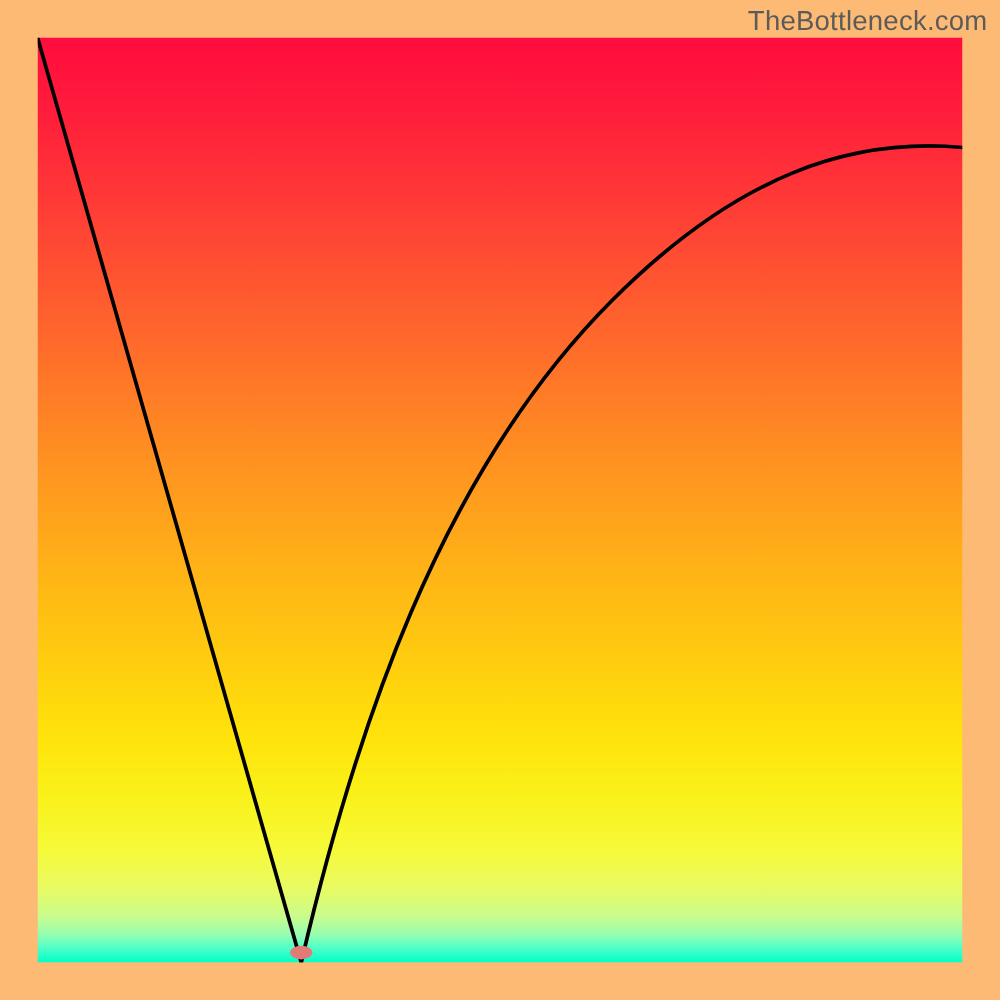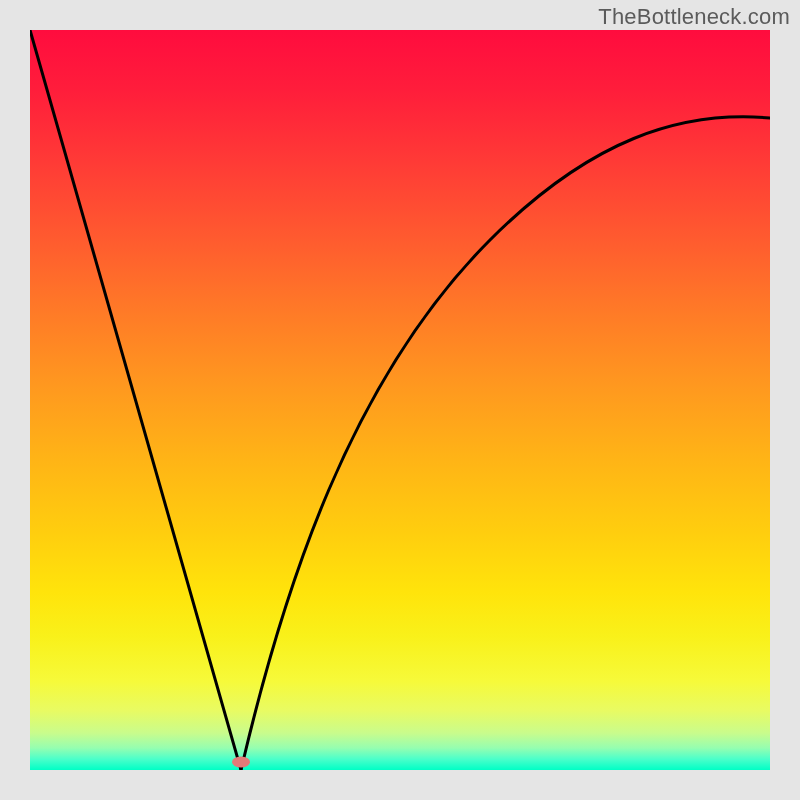--- a/index.html
+++ b/index.html
@@ -8,21 +8,21 @@
     width: 800px;
     height: 800px;
     background: #000;
     overflow: hidden;
     font-family: Arial, Helvetica, sans-serif;
   }
   .frame {
     position: relative;
     width: 800px;
     height: 800px;
-    background: #e5e5e5;
+    background: #fdba74;
   }
   .watermark {
     position: absolute;
     top: 4px;
     right: 10px;
     color: #5b5b5b;
     font-size: 22px;
     font-weight: 500;
     letter-spacing: 0.2px;
     z-index: 20;

